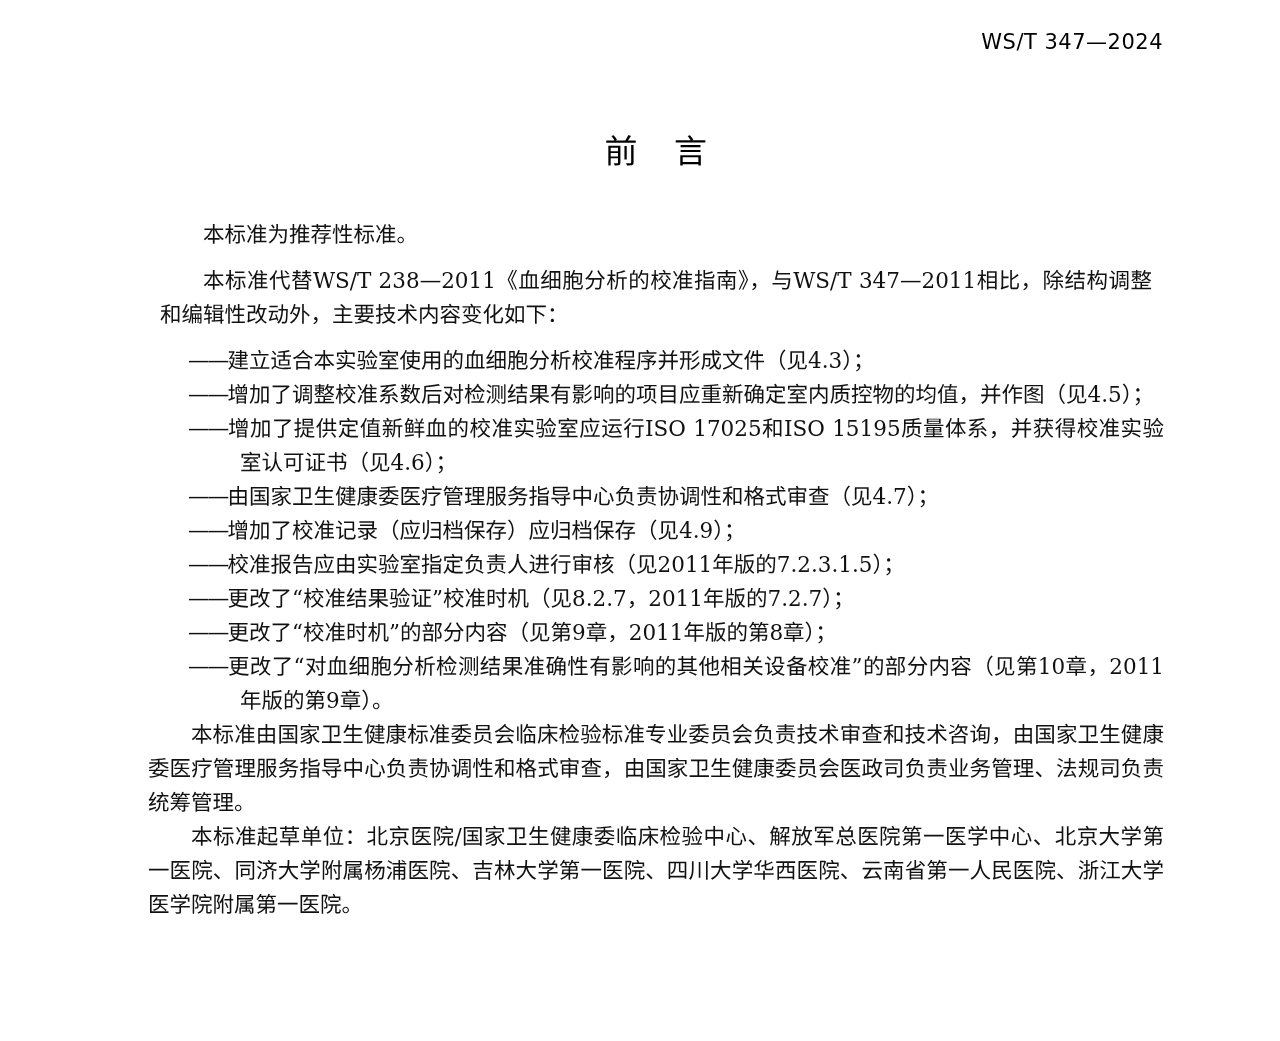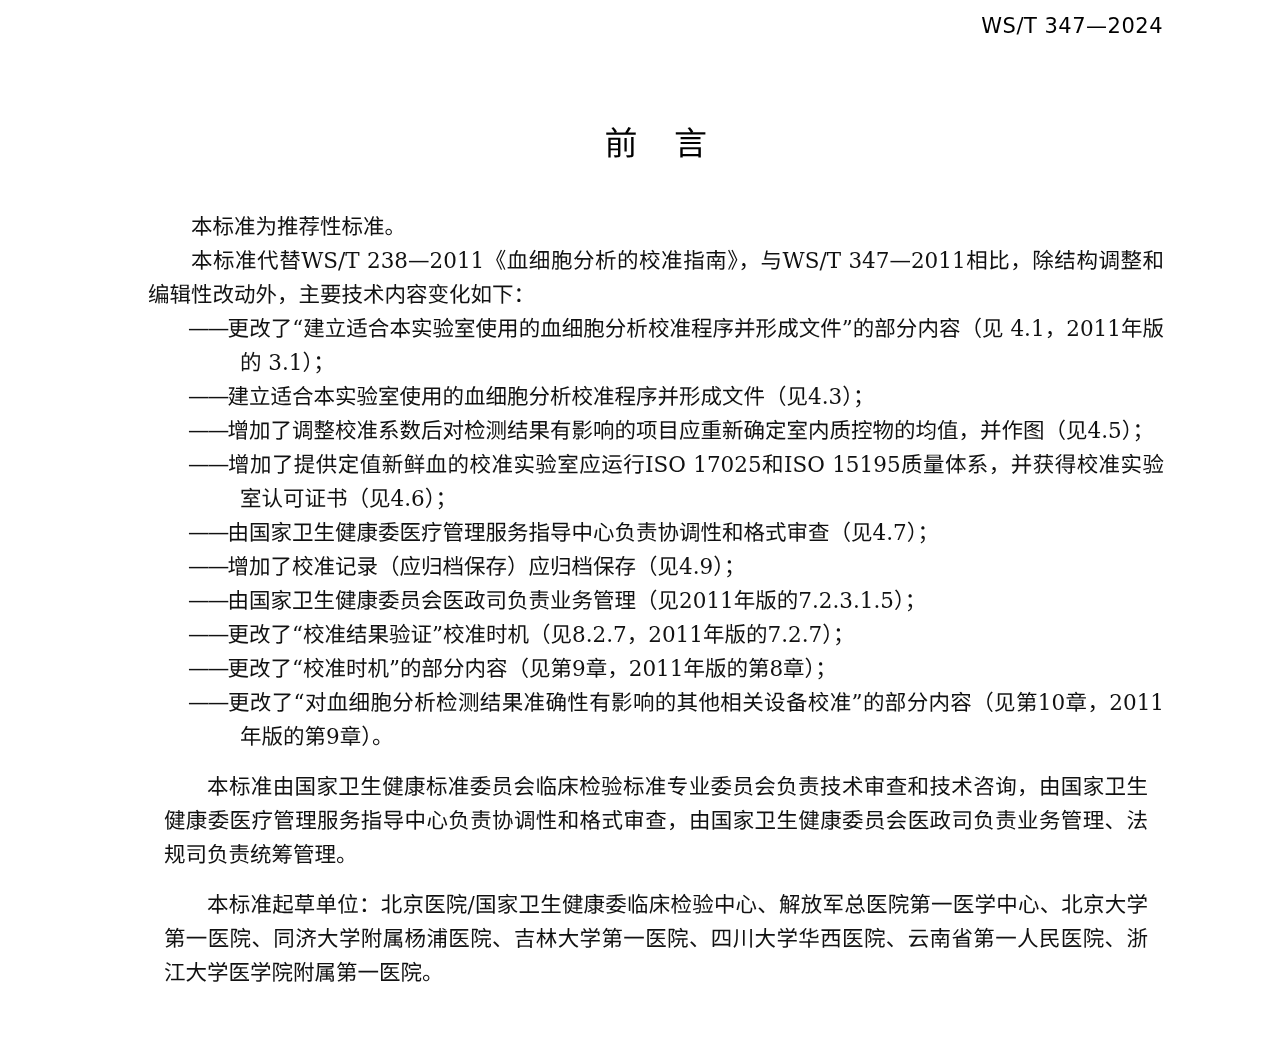--- a/index.html
+++ b/index.html
@@ -13,21 +13,21 @@
     height: 1041px;
     position: relative;
     font-family: "DejaVu Serif", "Liberation Serif", serif;
     color: #111111;
     overflow: hidden;
   }
 
   
   .page-header {
     position: absolute;
-    top: 14px;
+    top: 30px;
     left: 0;
     right: 0;
     height: 30px;
     padding-left: 48px;
   }
   .page-header .std-no {
     position: absolute;
     right: 117px;
     top: 0;
     font-family: "DejaVu Sans", "Liberation Sans", sans-serif;
@@ -39,40 +39,40 @@
 
   
   .page-body {
     position: absolute;
     left: 148px;
     top: 0;
     width: 1016px;
   }
 
   .doc-title {
-    margin: 4px;
+    margin: 12px;
     padding-top: 113px;
     text-align: center;
     font-size: 33px;
     font-weight: 400;
     letter-spacing: 0.5px;
     color: #000;
     font-family: "DejaVu Serif", "Liberation Serif", serif;
   }
   .doc-title .gap {
     display: inline-block;
     width: 36px;
   }
 
   .content {
     margin-top: 45px;
   }
 
   p.para {
-    margin: 0;
+    margin: 12px;
     font-size: 21.5px;
     line-height: 34px;
     text-align: justify;
     text-justify: inter-ideograph;
     text-indent: 2em;
     color: #111;
   }
 
   ul.change-list {
     list-style: none;
@@ -88,21 +88,21 @@
     padding-left: 92px;          
     text-indent: -52px;          
     color: #111;
   }
   li.change-item .dash {
     letter-spacing: -0.08em;
     margin-right: 0;
   }
 
   .tail-paras p.para {
-    margin: 16px;
+    margin: 0;
   }
 </style>
 </head>
 <body>
 
 <div class="page-header">
   <span class="std-no">WS/T  347—2024</span>
 </div>
 
 <div class="page-body">
@@ -111,27 +111,26 @@
     <span>前</span><span class="gap"></span><span>言</span>
   </h1>
 
   <div class="content">
 
     <p class="para">本标准为推荐性标准。</p>
 
     <p class="para">本标准代替WS/T 238—2011《血细胞分析的校准指南》，与WS/T 347—2011相比，除结构调整和编辑性改动外，主要技术内容变化如下：</p>
 
     <ul class="change-list">
-      <li class="change-item"><span class="dash">——</span><span>更改了“建立适合本实验室使用的血细胞分析校准程序并形成文件”的部分内容（见 4.1，2011年版的 3.1）；</span></li>
       <li class="change-item"><span class="dash">——</span><span>建立适合本实验室使用的血细胞分析校准程序并形成文件（见4.3）；</span></li>
       <li class="change-item"><span class="dash">——</span><span>增加了调整校准系数后对检测结果有影响的项目应重新确定室内质控物的均值，并作图（见4.5）；</span></li>
       <li class="change-item"><span class="dash">——</span><span>增加了提供定值新鲜血的校准实验室应运行ISO 17025和ISO 15195质量体系，并获得校准实验室认可证书（见4.6）；</span></li>
       <li class="change-item"><span class="dash">——</span><span>由国家卫生健康委医疗管理服务指导中心负责协调性和格式审查（见4.7）；</span></li>
       <li class="change-item"><span class="dash">——</span><span>增加了校准记录（应归档保存）应归档保存（见4.9）；</span></li>
-      <li class="change-item"><span class="dash">——</span><span>由国家卫生健康委员会医政司负责业务管理（见2011年版的7.2.3.1.5）；</span></li>
+      <li class="change-item"><span class="dash">——</span><span>校准报告应由实验室指定负责人进行审核（见2011年版的7.2.3.1.5）；</span></li>
       <li class="change-item"><span class="dash">——</span><span>更改了“校准结果验证”校准时机（见8.2.7，2011年版的7.2.7）；</span></li>
       <li class="change-item"><span class="dash">——</span><span>更改了“校准时机”的部分内容（见第9章，2011年版的第8章）；</span></li>
       <li class="change-item"><span class="dash">——</span><span>更改了“对血细胞分析检测结果准确性有影响的其他相关设备校准”的部分内容（见第10章，2011年版的第9章）。</span></li>
     </ul>
 
     <div class="tail-paras">
       <p class="para">本标准由国家卫生健康标准委员会临床检验标准专业委员会负责技术审查和技术咨询，由国家卫生健康委医疗管理服务指导中心负责协调性和格式审查，由国家卫生健康委员会医政司负责业务管理、法规司负责统筹管理。</p>
       <p class="para">本标准起草单位：北京医院/国家卫生健康委临床检验中心、解放军总医院第一医学中心、北京大学第一医院、同济大学附属杨浦医院、吉林大学第一医院、四川大学华西医院、云南省第一人民医院、浙江大学医学院附属第一医院。</p>
 
     </div>

